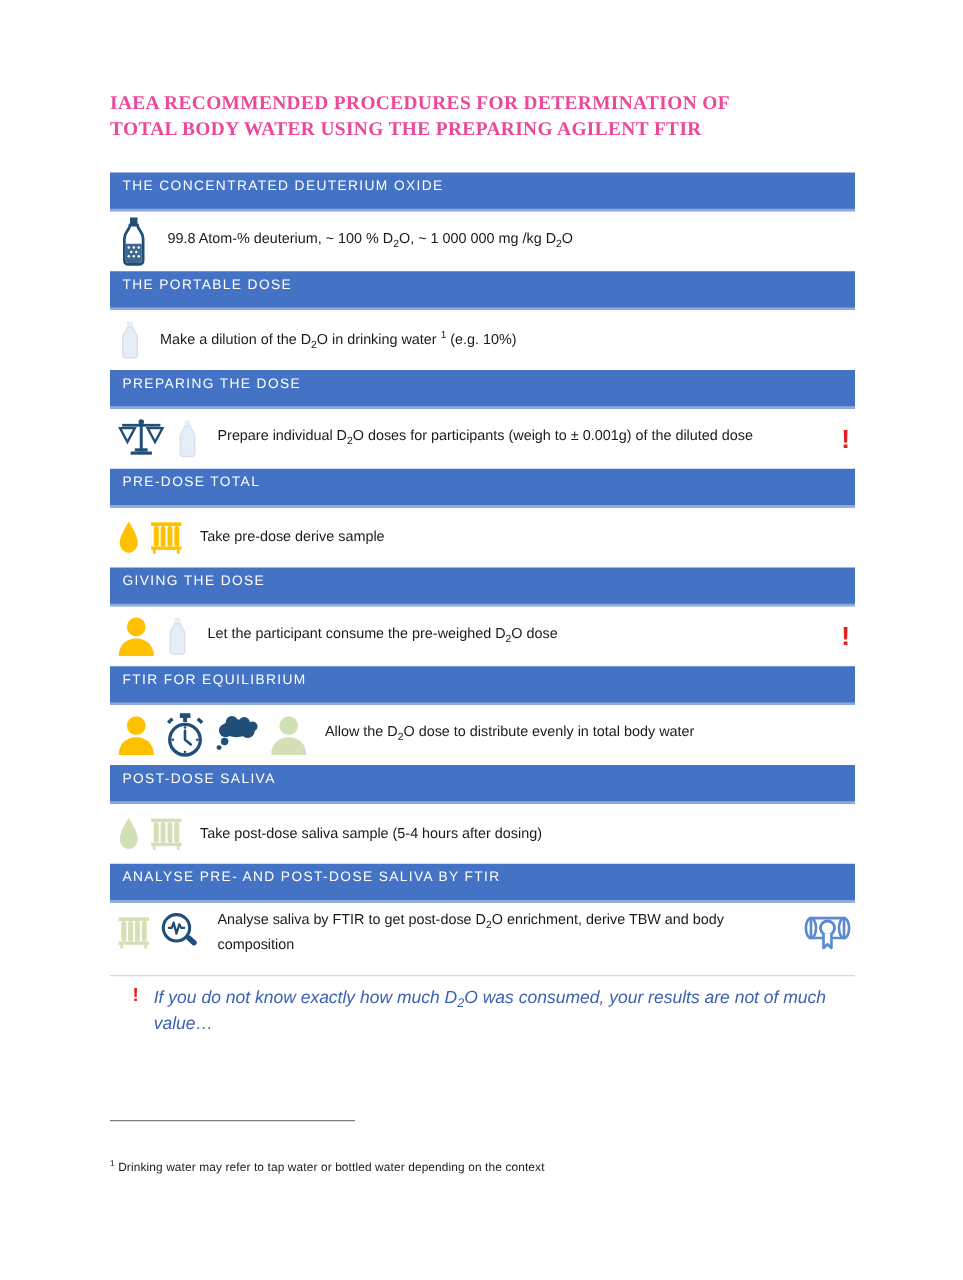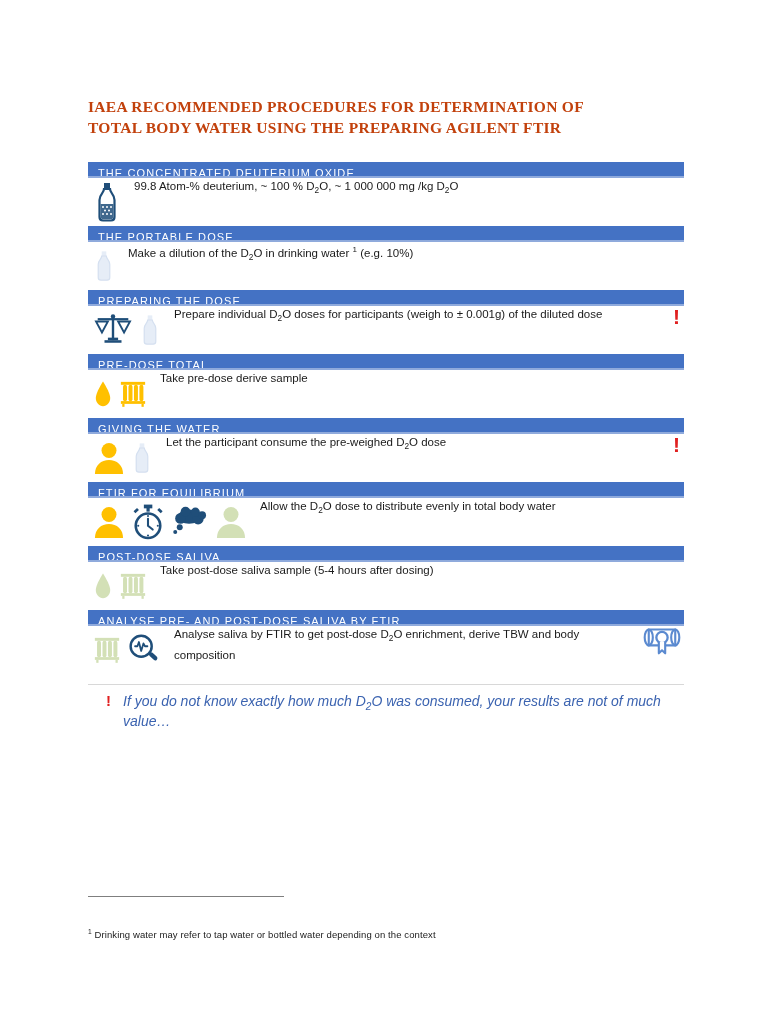--- a/index.html
+++ b/index.html
@@ -6,39 +6,39 @@
   body{
     width:770px;height:1024px;background:#ffffff;
     font-family:"Liberation Sans", sans-serif;
     color:#1a1a1a;overflow:hidden;
   }
   .page{position:relative;width:770px;height:1024px;box-sizing:border-box;}
   .content{position:absolute;left:88px;top:0;width:596px;}
 
   
   .title{
-    margin-top:96px;
+    margin-top:72px;
     font-family:"Liberation Serif", serif;
     font-weight:bold;font-size:15.5px;line-height:21px;
-    color:#c2410c;letter-spacing:.3px;
+    color:#ec4899;letter-spacing:.3px;
   }
   .title div{white-space:nowrap;}
 
   
   .bar{
     background:#4472C4;color:#ffffff;
-    height:16px;line-height:22px;
+    height:31px;line-height:22px;
     font-size:11px;letter-spacing:1.1px;
     padding-left:10px;box-sizing:border-box;
     border-bottom:2px solid #8FAADC;
     overflow:hidden;white-space:nowrap;
   }
 
   
-  .row{display:flex;min-height:48px;position:relative;}
+  .row{display:flex;align-items:center;min-height:48px;position:relative;}
   .icons{flex:0 0 auto;display:flex;align-items:center;gap:8px;padding-left:6px;}
   .rowtext{
     font-size:11.5px;line-height:16px;color:#1a1a1a;
     padding-left:14px;padding-right:10px;flex:1 1 auto;
   }
   .bang{
     color:#E02020;font-weight:bold;font-size:21px;line-height:1;
     flex:0 0 auto;padding-right:4px;
   }
   sub{font-size:.72em;}
@@ -150,21 +150,21 @@
           <rect x="22.4" y="5.4" width="4.6" height="19" rx="2.2"></rect>
         </g>
         <rect x="1" y="24.2" width="28" height="3.2" fill="#FFC000"></rect>
         <rect x="2.6" y="27.4" width="2.6" height="3.4" fill="#FFC000"></rect>
         <rect x="24.8" y="27.4" width="2.6" height="3.4" fill="#FFC000"></rect>
       </svg>
             </span>
           </div>
           <div class="rowtext">Take pre-dose derive sample</div>
         </div>
-        <div class="bar">GIVING THE WATER</div>
+        <div class="bar">GIVING THE DOSE</div>
         <div class="row">
           <div class="icons">
             <span>
               <svg width="30" height="32" viewBox="0 0 32 34">
         <circle cx="16" cy="9" r="8" fill="#FFC000"></circle>
         <path d="M1 34 C1 24.5 7.7 19 16 19 C24.3 19 31 24.5 31 34 Z" fill="#FFC000"></path>
       </svg>
             </span>
             <span>
               <svg width="20" height="34" viewBox="0 0 26 40">

